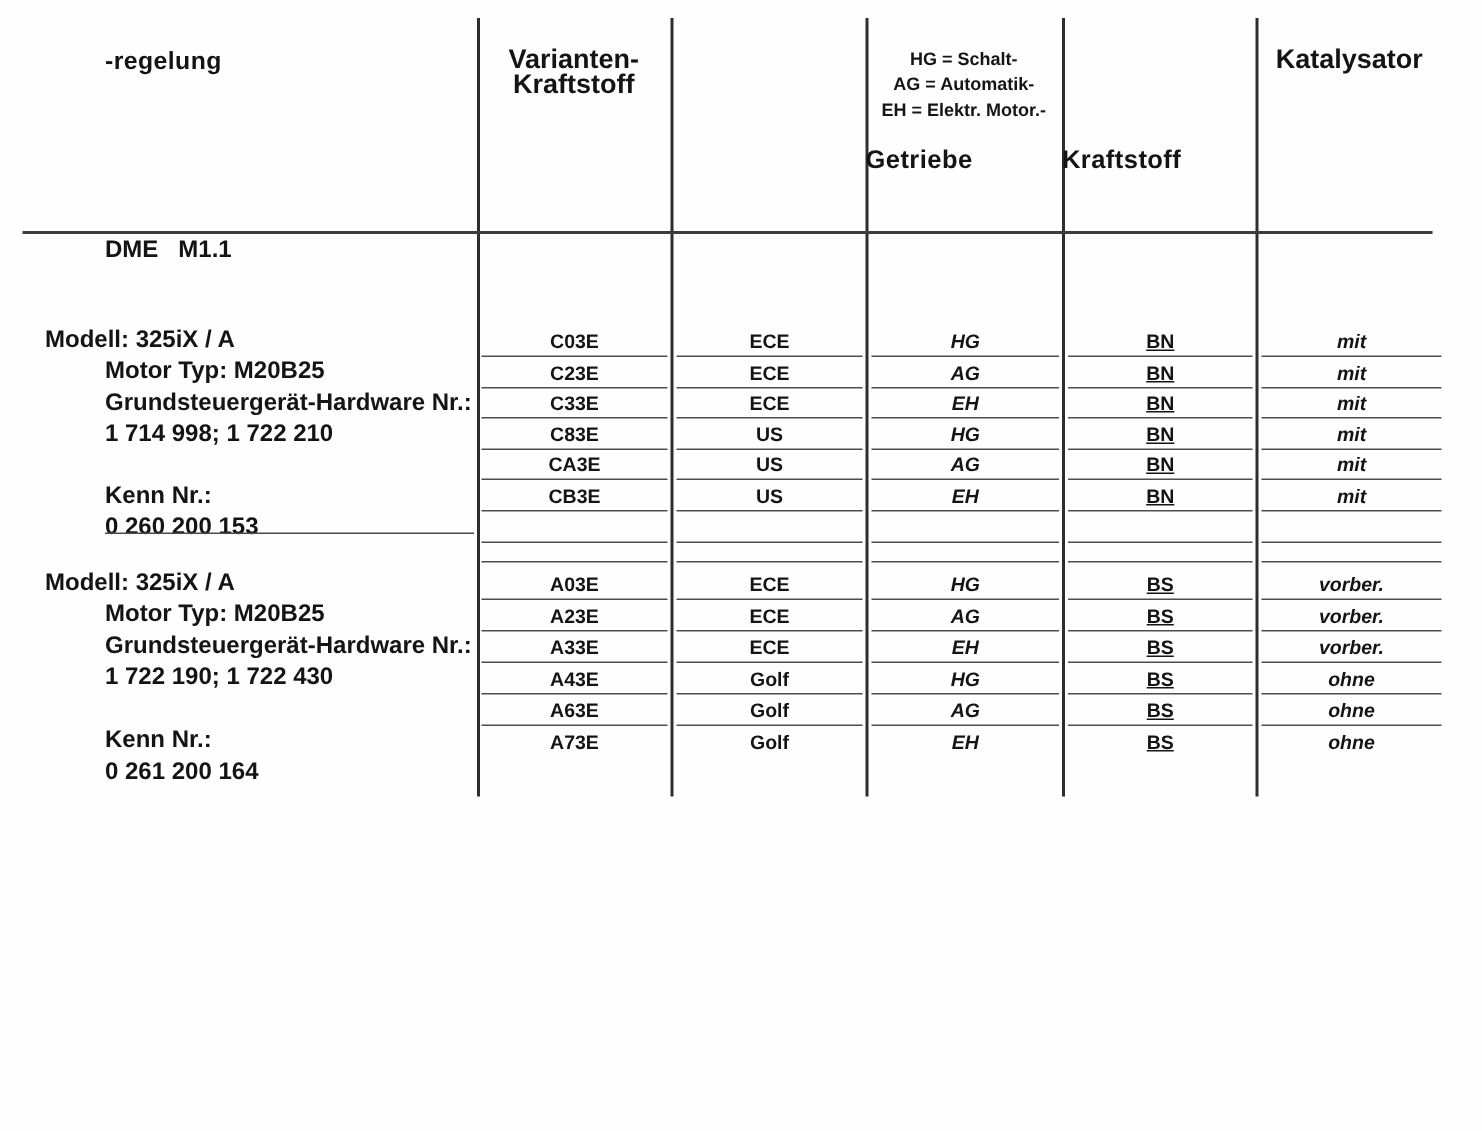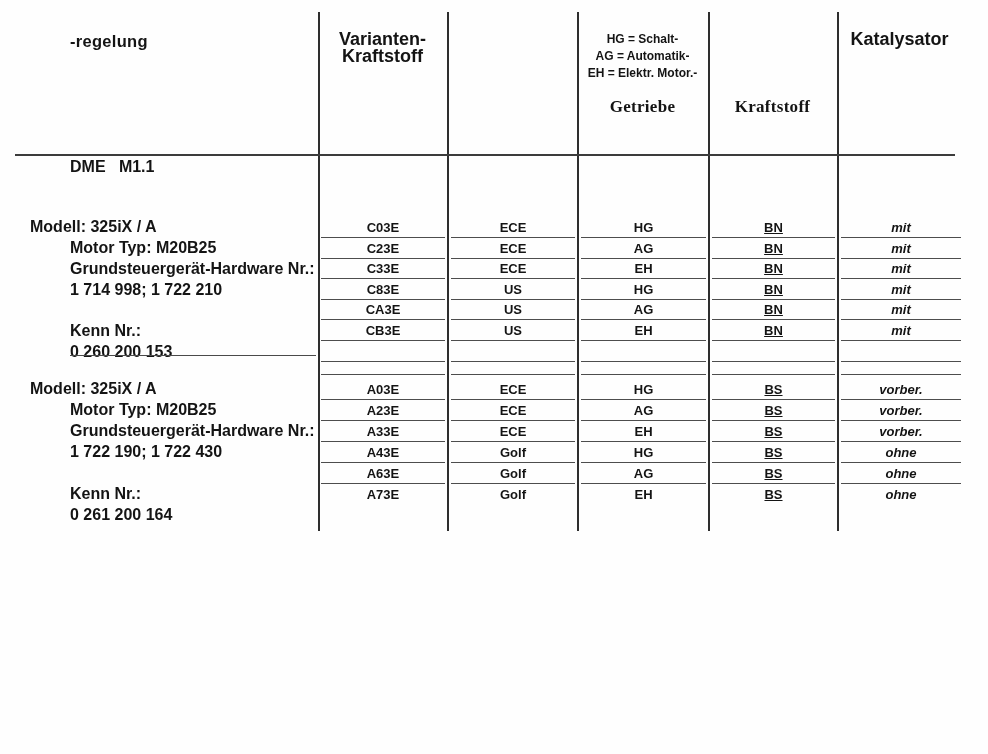--- a/index.html
+++ b/index.html
@@ -12,34 +12,34 @@
     color:#141414;
     font-weight:bold;
   }
   
   .title{position:absolute;left:15px;top:31px;font-size:16.5px;letter-spacing:.3px;line-height:20px;}
   .title .l2{display:block;margin-left:55px;}
   .vdiv{position:absolute;top:12px;width:2px;height:519px;background:#2e2e2e;}
   .hrule{position:absolute;left:15px;top:154px;width:940px;height:2px;background:#3c3c3c;}
   .colhead{position:absolute;top:31px;text-align:center;font-size:18px;line-height:17px;}
   .colhead.small{font-size:12px;}
-  .subtitle{position:absolute;top:97px;text-align:center;font-size:17px;letter-spacing:.3px;font-family:Liberation Serif, serif;}
+  .subtitle{position:absolute;top:97px;font-size:17px;letter-spacing:.3px;}
   
   .info{position:absolute;font-size:16px;line-height:20px;white-space:pre;}
   .sepline{position:absolute;left:70px;top:355px;width:246px;height:1px;background:#4a4a4a;}
   
   .row{position:absolute;left:0;width:984px;height:20px;}
   .cell{
     position:absolute;top:0;height:20px;
     text-align:center;font-size:13px;line-height:21px;
     border-bottom:1px solid #4d4d4d;
   }
   .c2{left:321px;width:124px;}
   .c3{left:451px;width:124px;}
-  .c4{left:581px;width:125px;}
+  .c4{left:581px;width:125px;font-style:italic;}
   .c5{left:712px;width:123px;text-decoration:underline;}
   .c6{left:841px;width:120px;font-style:italic;}
   .row.last .cell{border-bottom:none;}
 </style>
 </head>
 <body>
 
 <div class="page">
 
   <div class="title">

